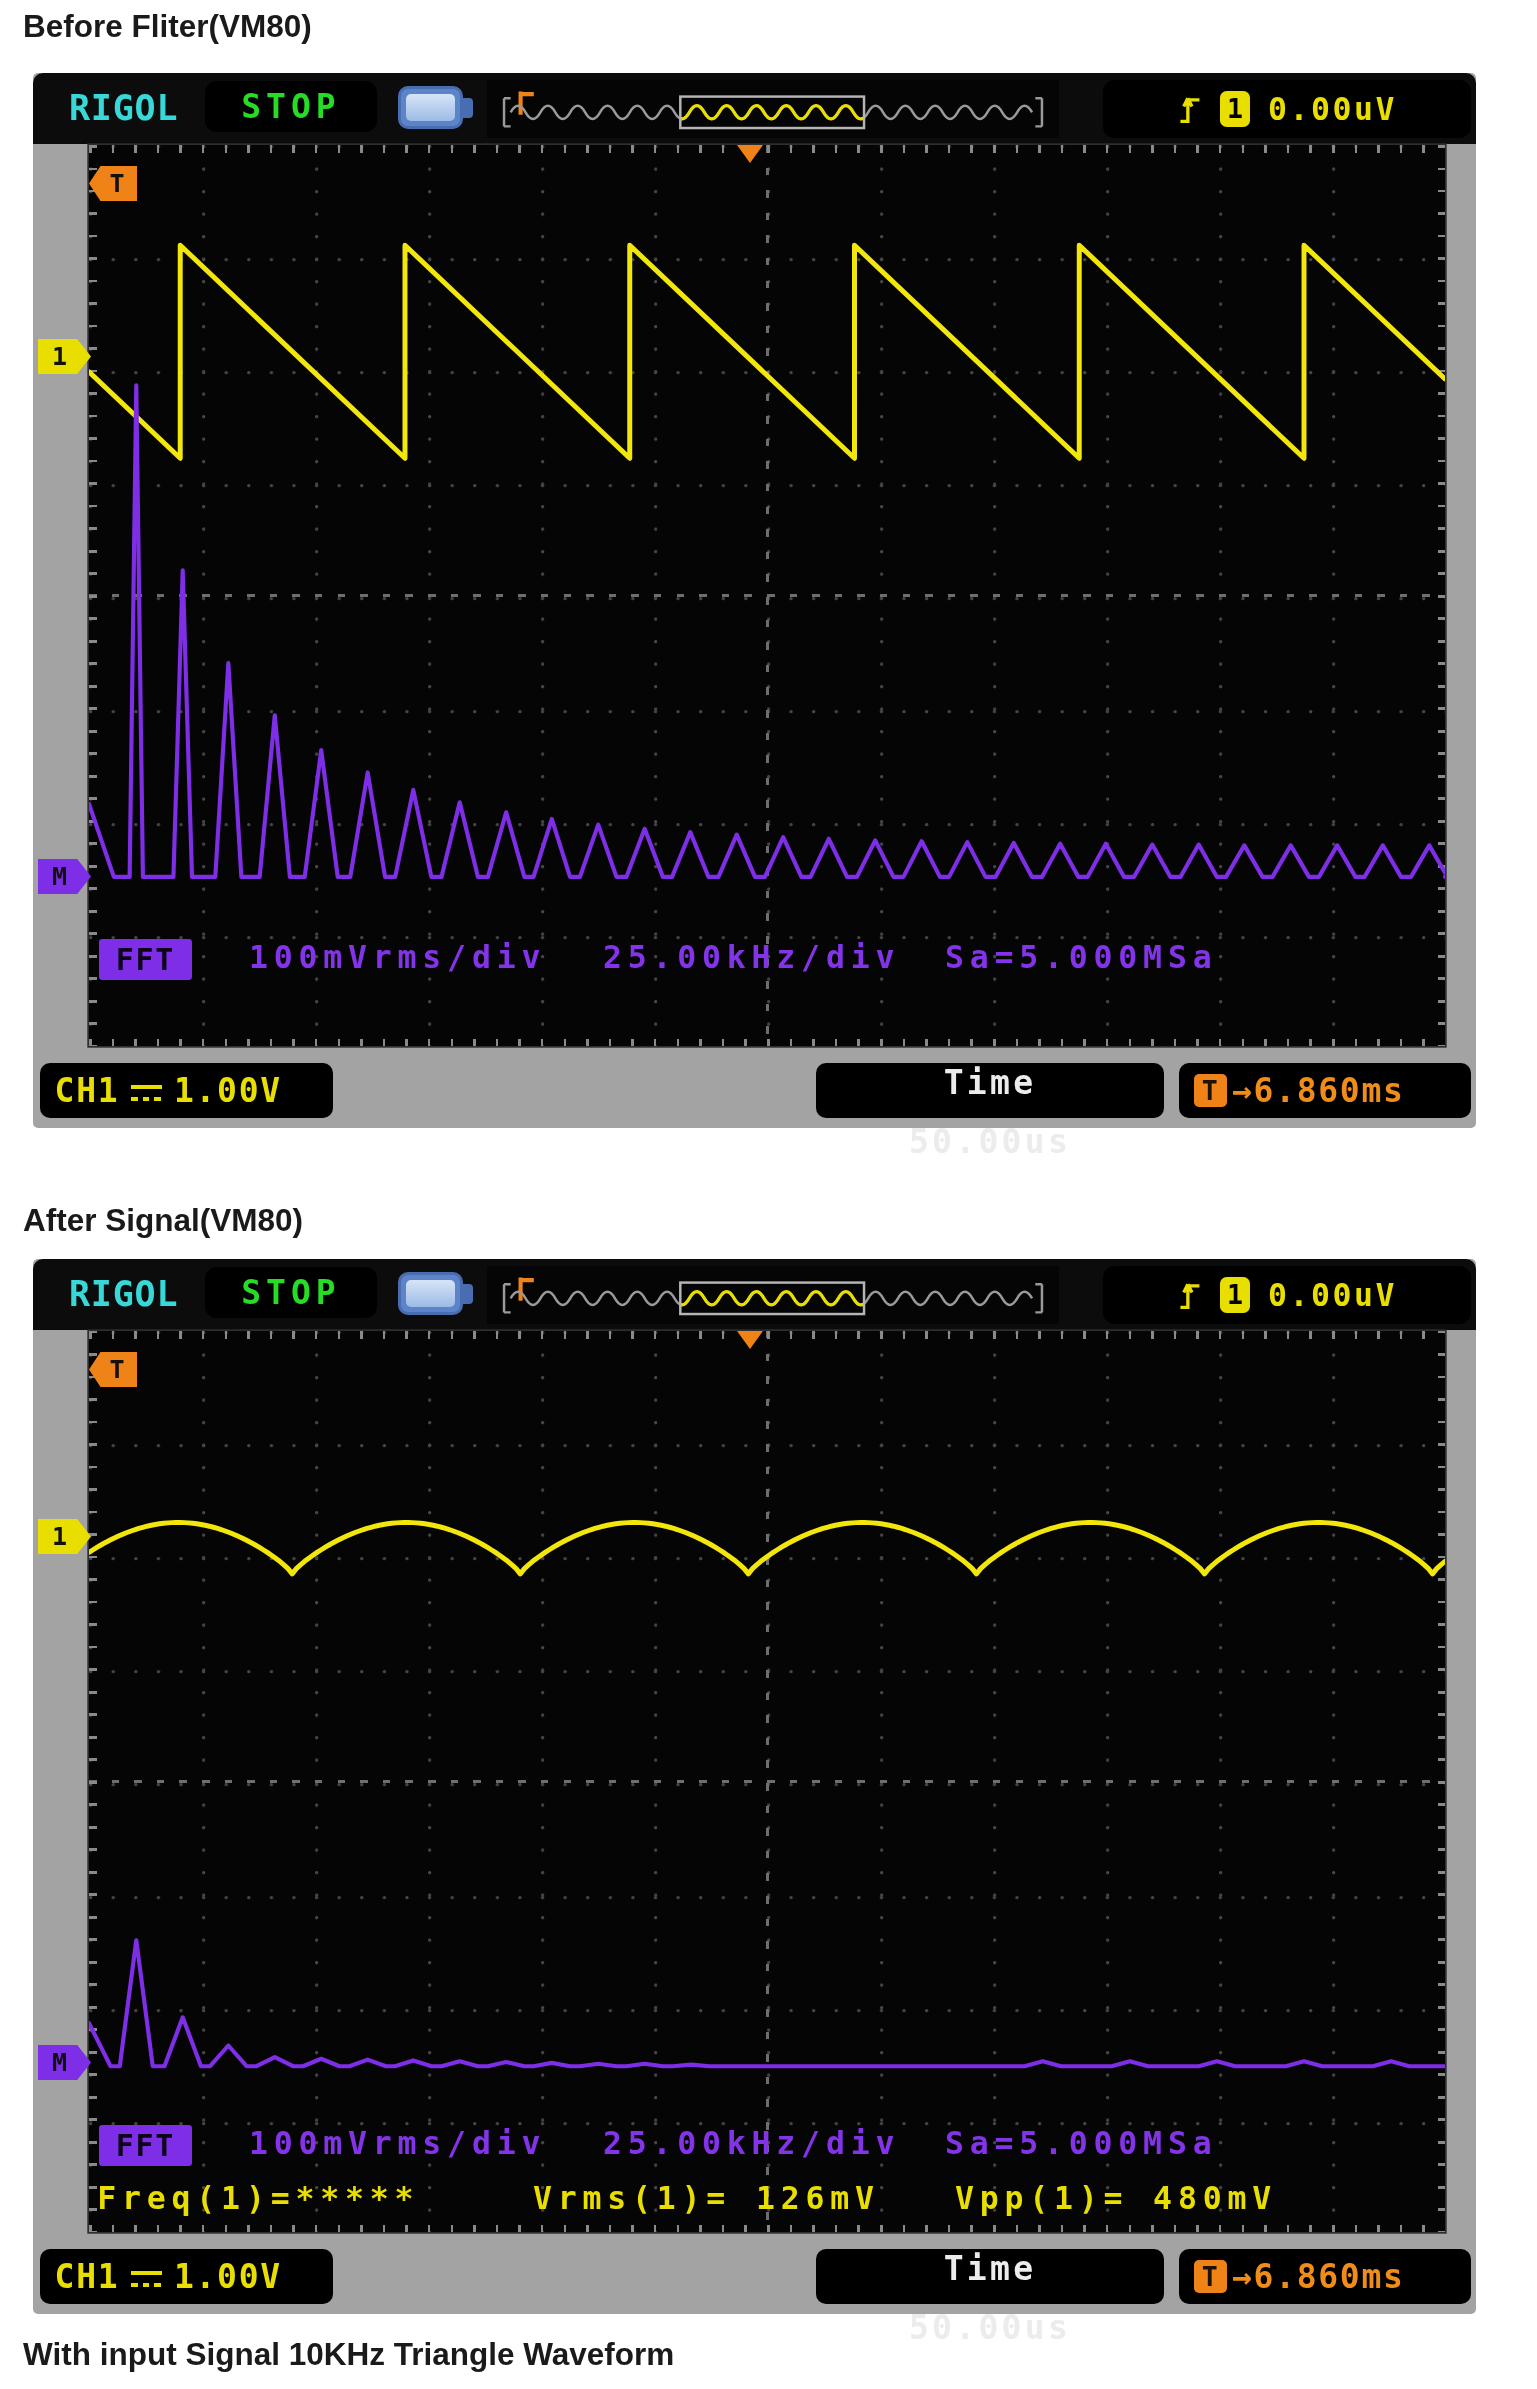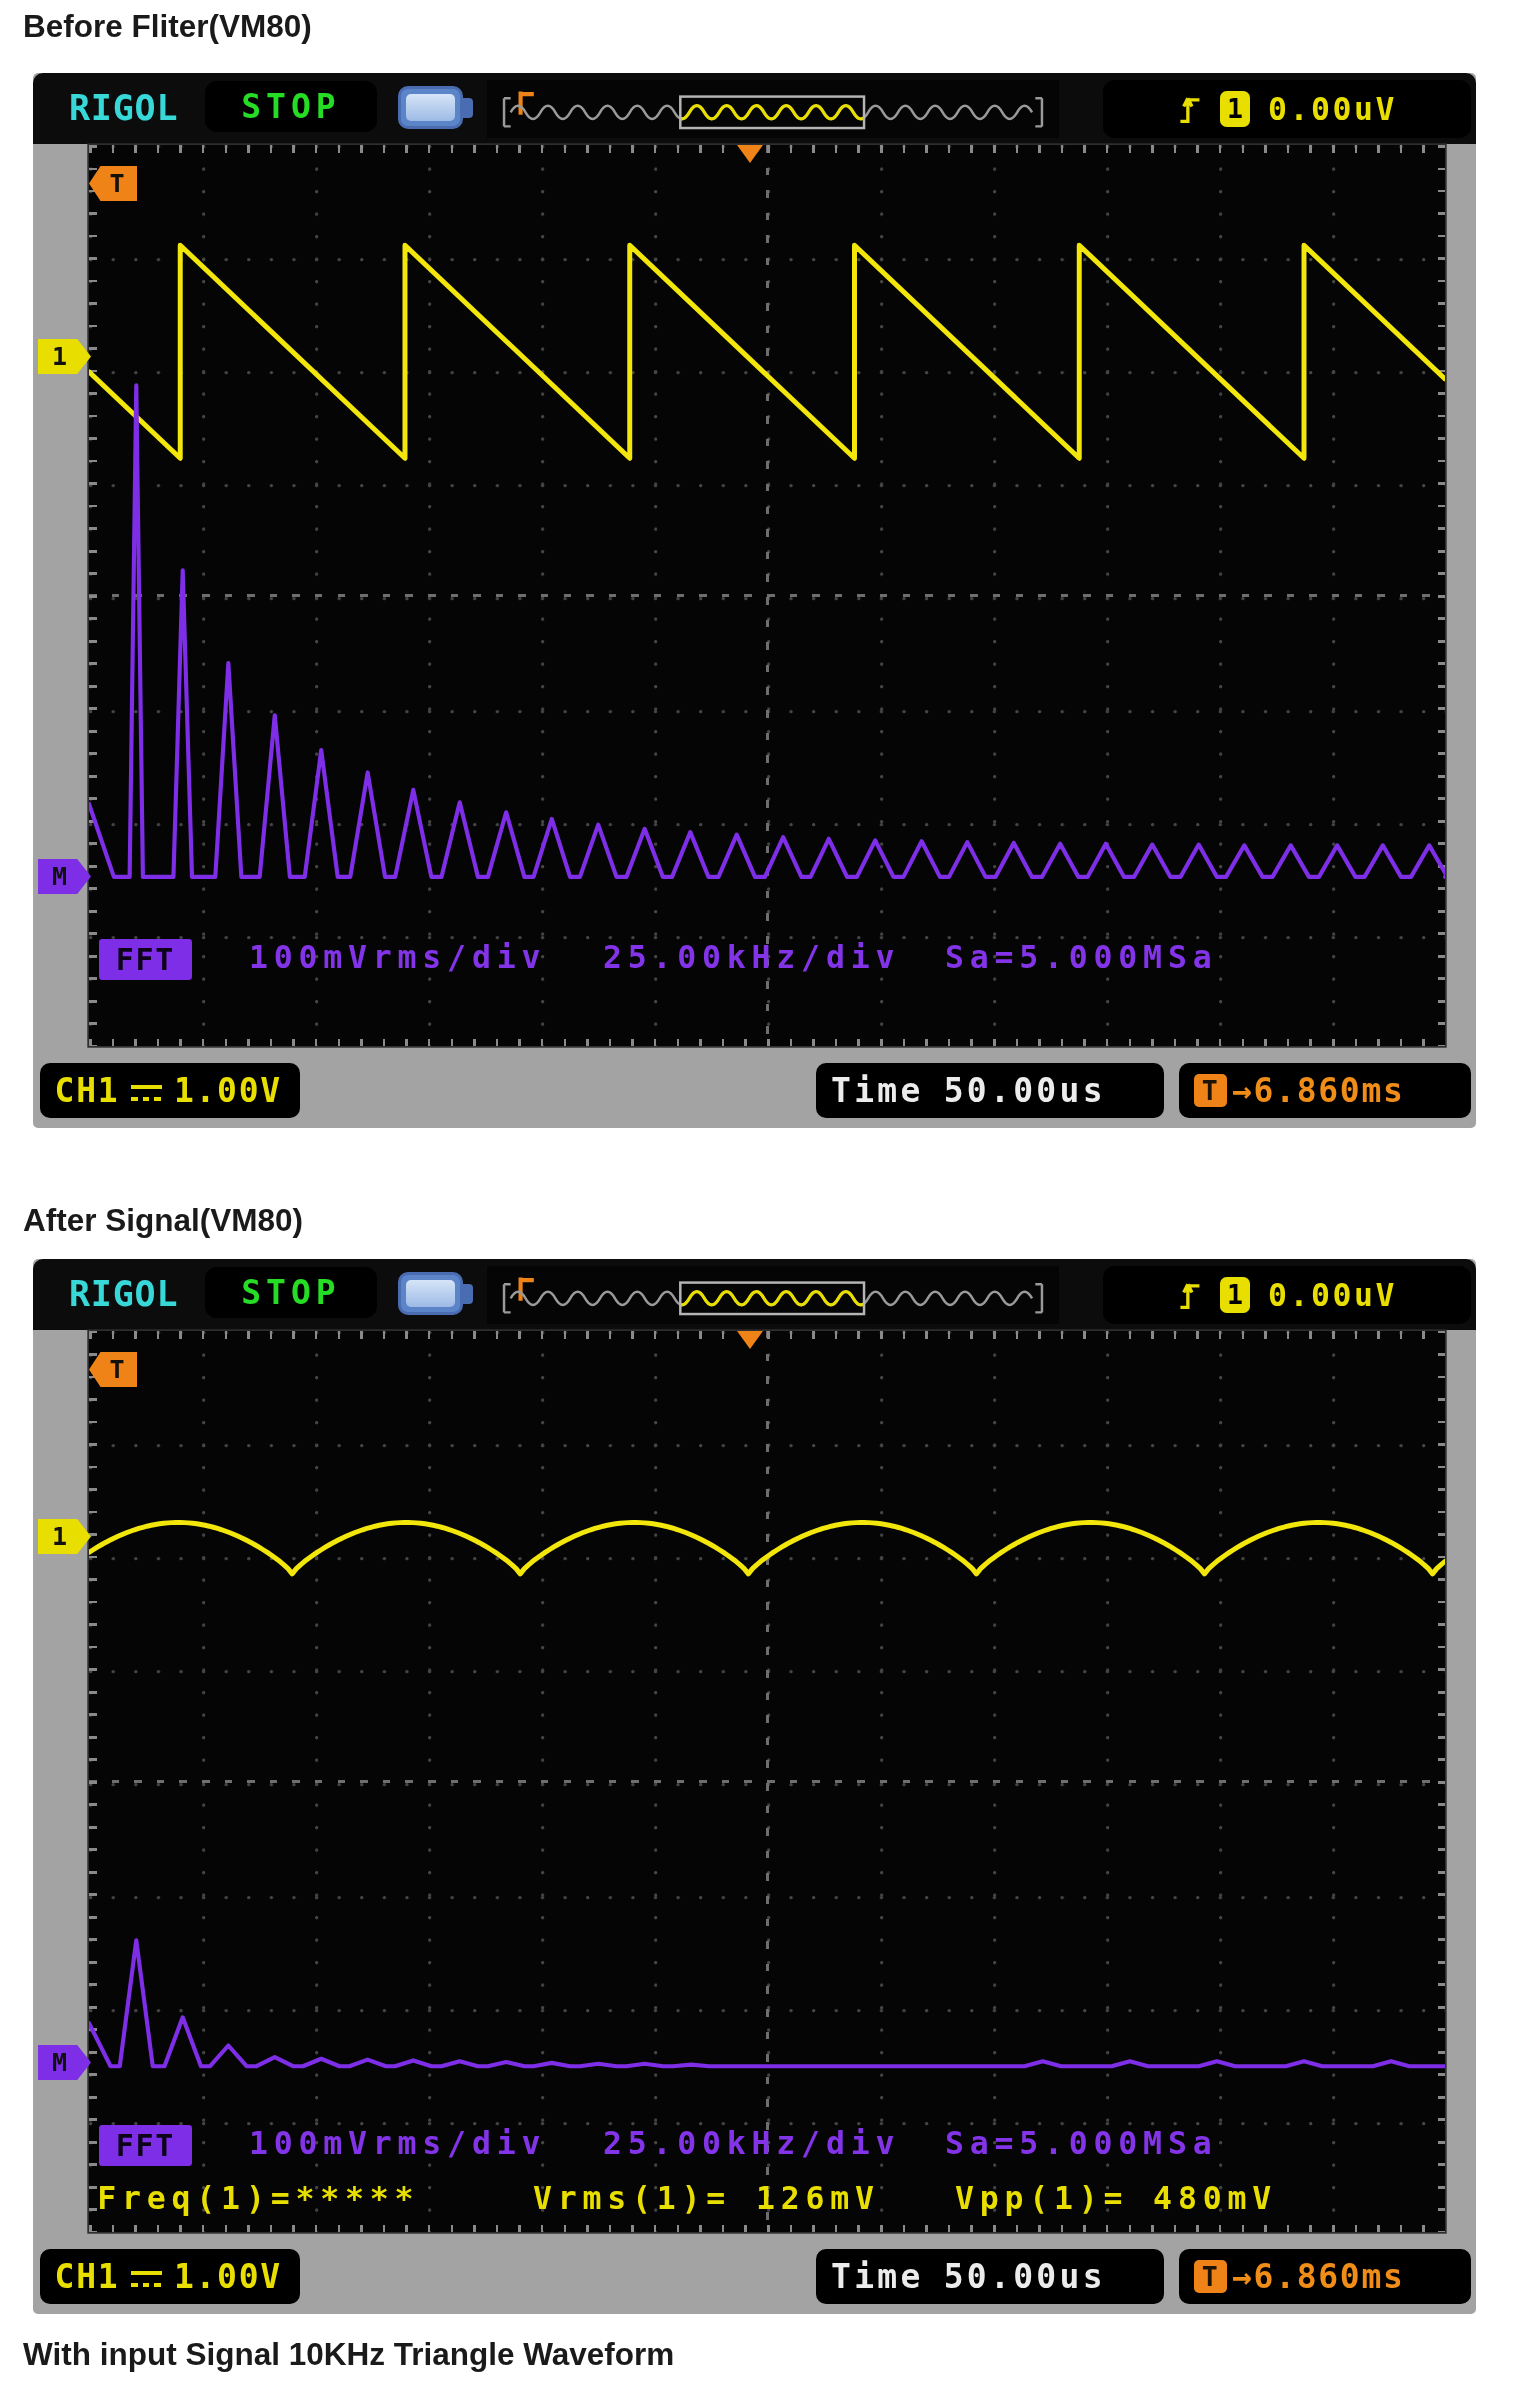--- a/index.html
+++ b/index.html
@@ -82,26 +82,26 @@
   .meas-row { position:absolute; left:0; top:849px; width:100%; height:40px;
               font-family:"DejaVu Sans Mono", monospace; font-weight:bold; font-size:31.5px;
               color:#e8de00; letter-spacing:5.8px; }
   .m1 { position:absolute; left:8.3px; } .m2 { position:absolute; left:444px; }
   .m3 { position:absolute; left:866px; }
 
   
   .lcd { position:absolute; top:990px; height:55px; background:#000; border-radius:10px;
          display:flex; align-items:center; font-family:"DejaVu Sans Mono", monospace;
          font-weight:bold; font-size:33px; padding:0 15px; }
-  .ch-box { left:6.6px; width:260px; color:#e8de00; gap:11.6px; letter-spacing:1.7px; }
+  .ch-box { left:6.6px; width:293px; color:#e8de00; gap:11.6px; letter-spacing:1.7px; }
   .dc-icon { display:inline-block; width:31.5px; height:20px; margin-top:8.3px;
      background:
        linear-gradient(to right, #e8de00 0 100%) top / 100% 4.1px no-repeat,
        repeating-linear-gradient(to right, #e8de00 0 6.6px, transparent 6.6px 11.6px) bottom 3.3px left 0 / 100% 4.1px no-repeat; }
-  .time-box { left:783px; width:348px; color:#ececec; gap:20px; letter-spacing:3.3px; }
+  .time-box { left:783px; width:348px; color:#ececec; gap:20px; letter-spacing:3.3px;flex-direction:column; }
   .t-box { left:1146px; width:292px; color:#ef8d18; gap:5px; letter-spacing:1.7px; }
   .t-icon { display:inline-flex; width:33px; height:33px; background:#ef8318; border-radius:5px;
             align-items:center; justify-content:center; color:#1c1206; font-size:26.5px; }
 </style>
 </head>
 <body>
 
 <div class="caption" style="top:8.3px">Before Fliter(VM80)</div>
 
 <div class="scope" style="top:73px">

